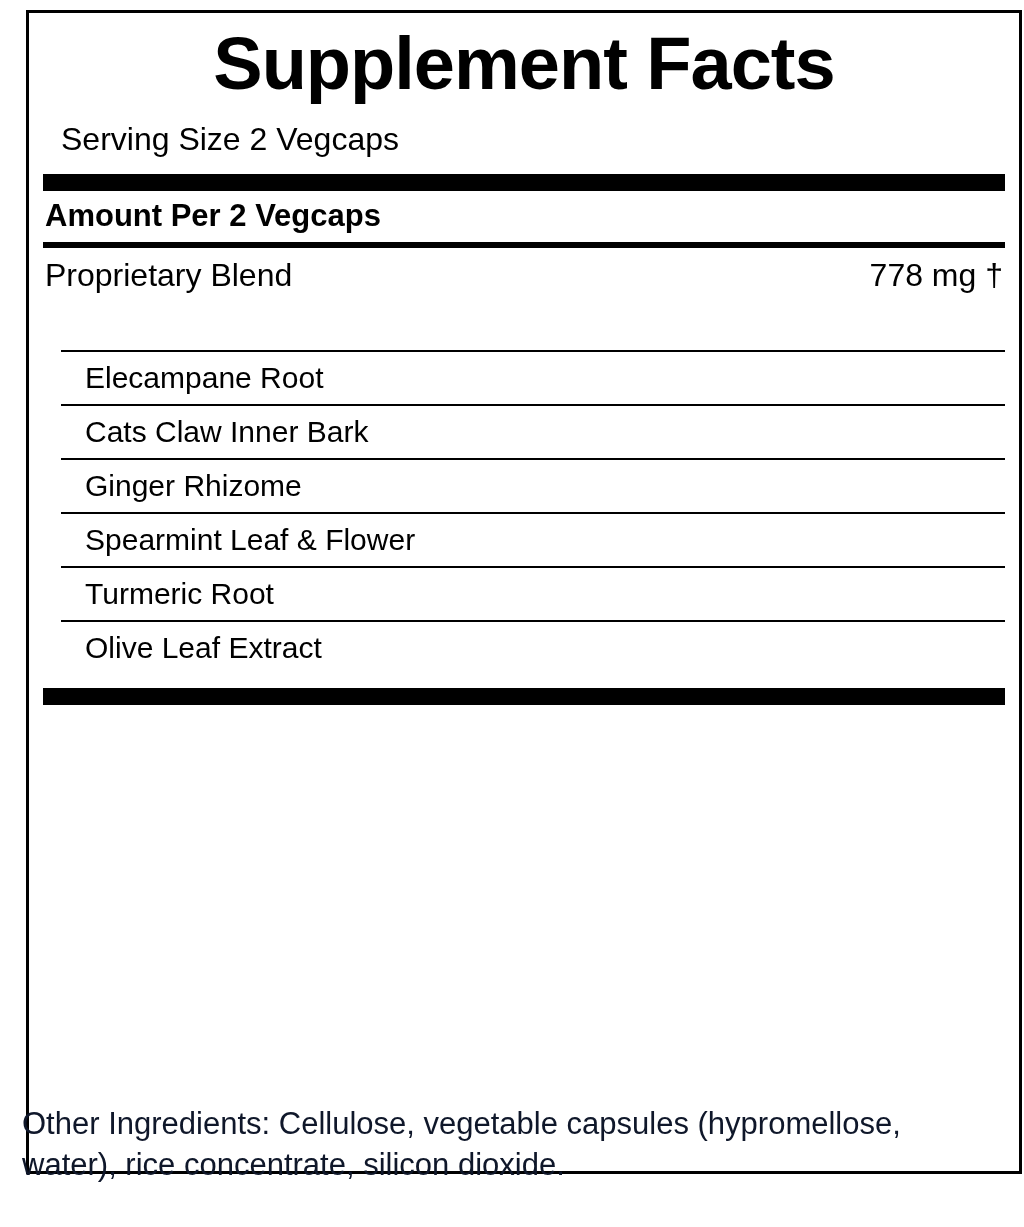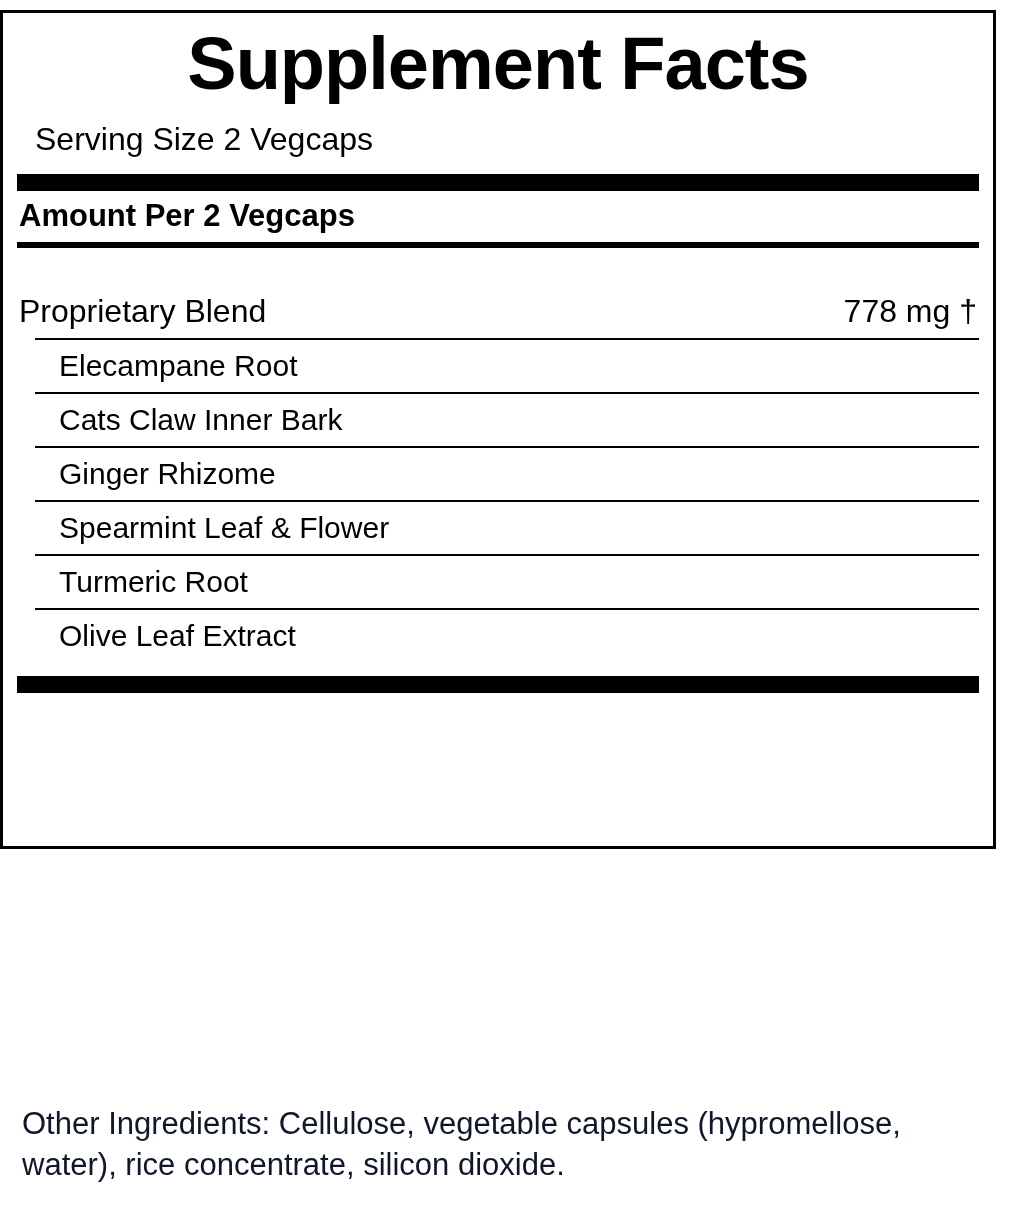--- a/index.html
+++ b/index.html
@@ -17,24 +17,24 @@
   .page {
     position: relative;
     width: 1024px;
     height: 1227px;
     box-sizing: border-box;
     padding: 0;
   }
   
   .panel {
     position: absolute;
-    left: 0;
+    left: 26px;
     top: 10px;
     width: 996px;
-    height: 839px;
+    height: 1164px;
     box-sizing: border-box;
     border: 3px solid #000;
     background: #fff;
     padding: 0 14px;
   }
   .title {
     font-size: 74px;
     line-height: 1.0;
     font-weight: 700;
     letter-spacing: -1px;
@@ -64,41 +64,41 @@
     font-weight: 700;
     padding: 7px 0 8px 2px;
   }
   .blend-row {
     display: flex;
     justify-content: space-between;
     align-items: baseline;
     font-size: 32px;
     font-weight: 400;
     padding: 9px 2px 8px 2px;
-    margin-top: 36px;
   }
   .blend-amount {
     white-space: nowrap;
   }
   .ing-list {
     margin: 0;
     padding: 0;
     list-style: none;
   }
   .ing-item {
     font-size: 30px;
     font-weight: 400;
     padding: 9px 0 9px 24px;
     border-top: 2px solid #000;
   }
   .ing-item:first-child {
     border-top: 2px solid #000;
   }
   .ing-wrap {
     margin-left: 18px;
+    margin-top: 48px;
   }
   .dv-note {
     font-size: 30px;
     padding: 10px 0 0 2px;
   }
   .other-ingredients {
     position: absolute;
     left: 22px;
     top: 1104px;
     width: 980px;

